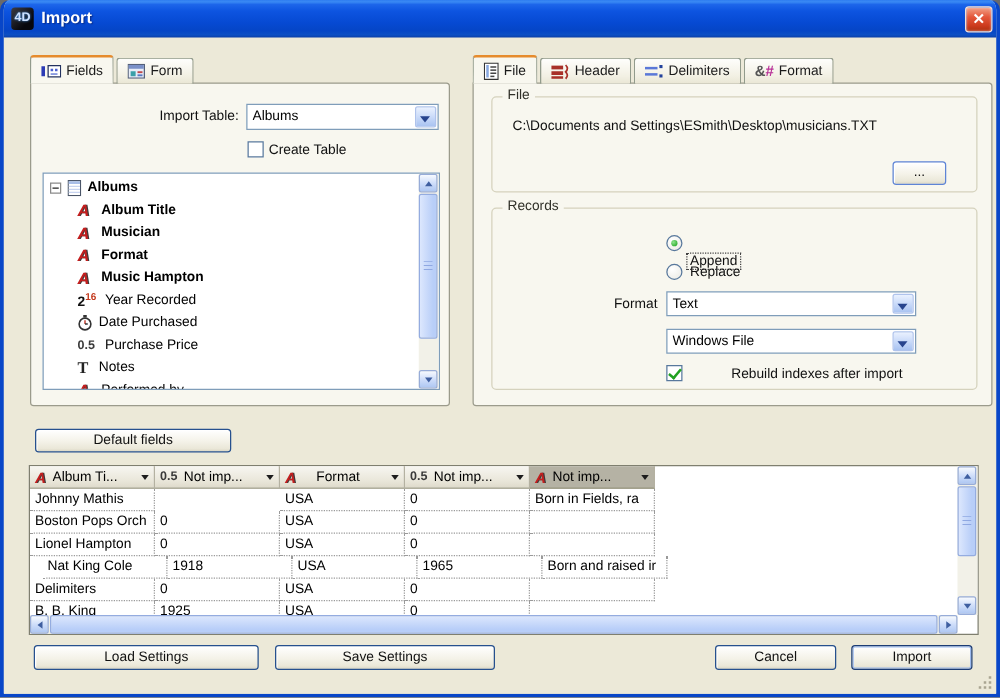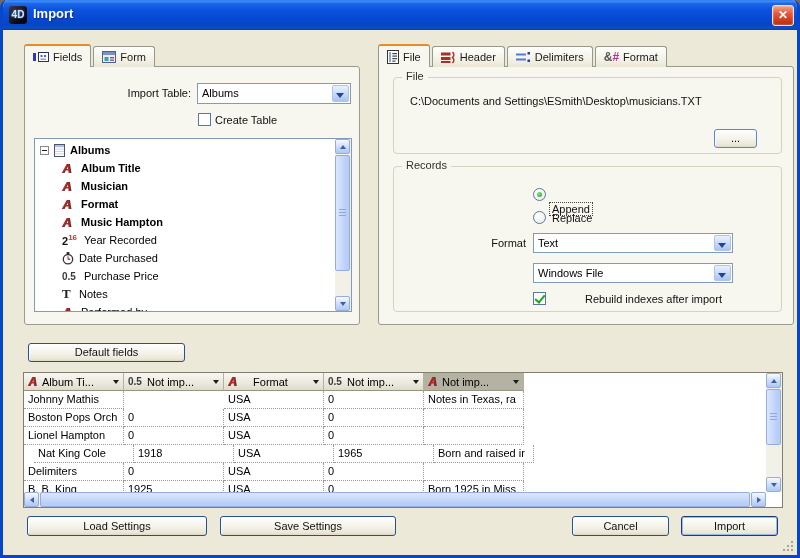--- a/index.html
+++ b/index.html
@@ -369,21 +369,21 @@
       <span class="ic-alpha" style="font-size:12px; width:11px;">A</span>
       <span class="ph-lbl">Not imp...</span>
       <span class="hdr-arrow"></span>
     </div>
 
     <div class="rows-clip">
       <div class="prow" style="top:0;">
         <span class="pcell" style="left:0;width:100px;">Johnny Mathis</span>
         <span class="pcell" style="left:200px;width:100px;">USA</span>
         <span class="pcell" style="left:300px;width:100px;">0</span>
-        <span class="pcell" style="left:400px;width:100px;">Notes in Texas, ra</span>
+        <span class="pcell" style="left:400px;width:100px;">Born in Fields, ra</span>
       </div>
       <div class="prow" style="top:18px;">
         <span class="pcell" style="left:0;width:100px;">Boston Pops Orch</span>
         <span class="pcell" style="left:100px;width:100px;">0</span>
         <span class="pcell" style="left:200px;width:100px;">USA</span>
         <span class="pcell" style="left:300px;width:100px;">0</span>
         <span class="pcell" style="left:400px;width:100px;"></span>
       </div>
       <div class="prow" style="top:36px;">
         <span class="pcell" style="left:0;width:100px;">Lionel Hampton</span>
@@ -404,21 +404,20 @@
         <span class="pcell" style="left:100px;width:100px;">0</span>
         <span class="pcell" style="left:200px;width:100px;">USA</span>
         <span class="pcell" style="left:300px;width:100px;">0</span>
         <span class="pcell" style="left:400px;width:100px;"></span>
       </div>
       <div class="prow" style="top:90px;">
         <span class="pcell" style="left:0;width:100px;">B. B. King</span>
         <span class="pcell" style="left:100px;width:100px;">1925</span>
         <span class="pcell" style="left:200px;width:100px;">USA</span>
         <span class="pcell" style="left:300px;width:100px;">0</span>
-        <span class="pcell" style="left:400px;width:100px;">Born 1925 in Miss</span>
       </div>
     </div>
 
     <div class="sb-track" style="right:0; top:0; width:16px; height:119px;">
       <div class="sb-btn sb-up" style="left:0; top:0;"></div>
       <div class="sb-thumb-v" style="top:16px; height:56px;"></div>
       <div class="sb-btn sb-down" style="left:0; bottom:0;"></div>
     </div>
 
     <div class="sb-track" style="left:0; bottom:0; height:15px; right:16px;">

